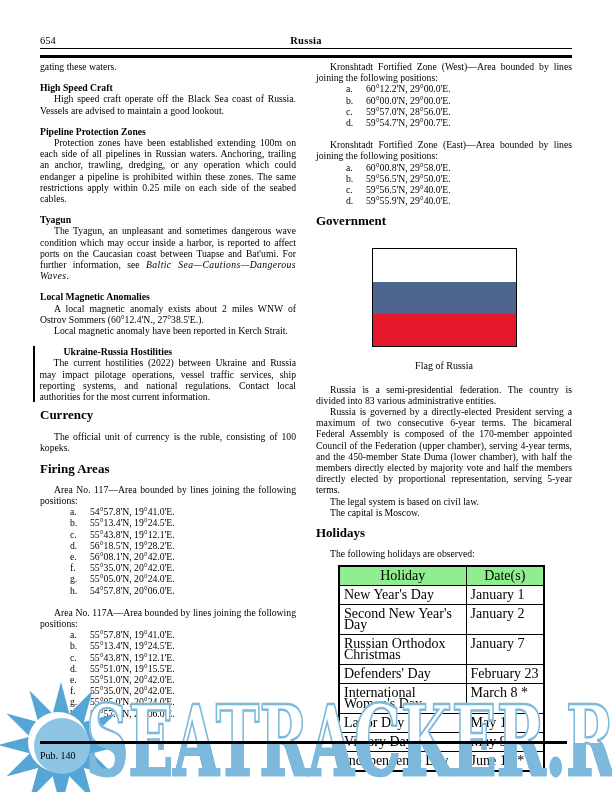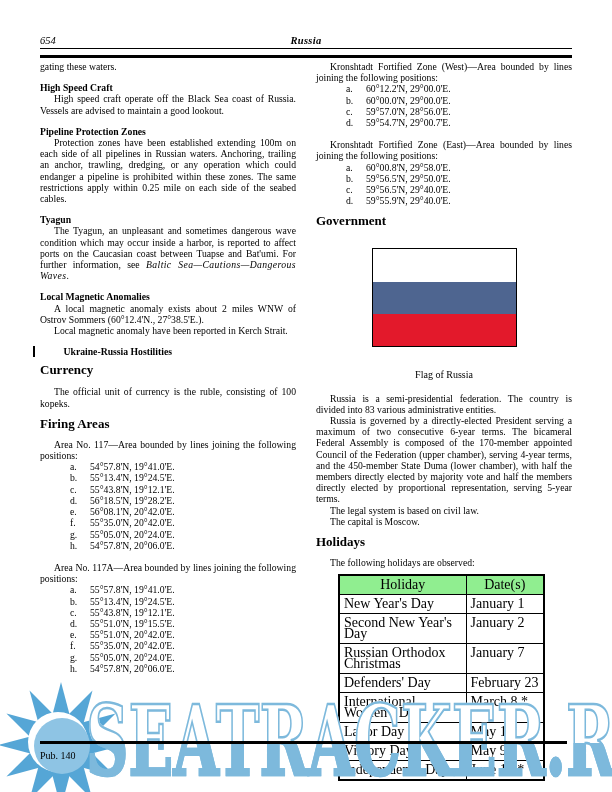--- a/index.html
+++ b/index.html
@@ -3,21 +3,21 @@
 <meta charset="utf-8">
 <style>
   html,body { margin:0; padding:0; background:#888; }
   .page {
     position:relative; width:612px; height:792px; margin:0 auto;
     background:#ffffff; overflow:hidden; color:#000;
     font-family:"Liberation Serif","DejaVu Serif",serif;
   }
   
   .hdr { position:absolute; left:40px; right:40px; top:35px;
-         display:grid; grid-template-columns:1fr auto 1fr; font-size:10.5px; line-height:11px;font-style:italic; }
+         display:grid; grid-template-columns:1fr auto 1fr; font-size:10.5px; line-height:11px; }
   .hdr .pg  { text-align:left; }
   .hdr .ttl { text-align:center; font-weight:bold; letter-spacing:0.3px; }
   .rule-thin  { position:absolute; left:40px; right:40px; top:48px; height:1px; background:#000; }
   .rule-thick { position:absolute; left:40px; right:40px; top:55px; height:3px; background:#000; }
 
   
   .col { position:absolute; top:61px; width:256px; font-size:9.7px; line-height:11.2px; text-align:justify; }
   .col-left  { left:40px; }
   .col-right { left:316px; }
 
@@ -33,21 +33,21 @@
   .pos-label { display:inline-block; width:20px; }
   .mt { margin-top:11px; }
 
   .changebar { border-left:2.5px solid #000; margin-left:-7px; padding-left:4.5px; margin-top:10px; }
   .changebar h3 { margin-top:0;padding-left:24px; }
 
   
   .flag { width:143px; height:97px; border:1px solid #000; margin:20px auto 0 auto;
           display:flex; flex-direction:column; }
   .flag .stripe { flex:1; }
-  .flag-caption { text-align:center; text-indent:0; margin-top:22px; font-size:10px; }
+  .flag-caption { text-align:center; text-indent:0; margin-top:13px; font-size:10px; }
   .para-block { margin-top:12px; }
 
   
   table.holidays { border-collapse:collapse; border:2px solid #000; margin:6px 0 0 22px;
                    width:205px; font-size:14px; table-layout:fixed; }
   table.holidays th, table.holidays td { border:1px solid #000; padding:3px 4px 4px 4px;
                    vertical-align:top; line-height:11px; text-align:left; font-weight:normal; }
   table.holidays th { text-align:center; }
   col.c1 { width:127px; } col.c2 { width:78px; }
 
@@ -92,20 +92,21 @@
 
     <h3>Tyagun</h3>
     <p><span>The Tyagun, an unpleasant and sometimes dangerous wave condition which may occur inside a harbor, is reported to affect ports on the Caucasian coast between Tuapse and Bat'umi. For further information, see </span><span class="ref">Baltic Sea—Cautions—Dangerous Waves</span><span>.</span></p>
 
     <h3>Local Magnetic Anomalies</h3>
     <p>A local magnetic anomaly exists about 2 miles WNW of Ostrov Sommers (60°12.4'N., 27°38.5'E.).</p>
     <p>Local magnetic anomaly have been reported in Kerch Strait.</p>
 
     <div class="changebar">
       <h3>Ukraine-Russia Hostilities</h3>
+      <p>The current hostilities (2022) between Ukraine and Russia may impact pilotage operations, vessel traffic services, ship reporting systems, and national regulations. Contact local authorities for the most current information.</p>
     </div>
 
     <h2 class="sp">Currency</h2>
     <p>The official unit of currency is the ruble, consisting of 100 kopeks.</p>
 
     <h2>Firing Areas</h2>
     <p>Area No. 117—Area bounded by lines joining the following positions:</p>
     <div class="pos-list">
 
         <div class="pos-item"><span class="pos-label">a.</span><span>54°57.8'N, 19°41.0'E.</span></div>

